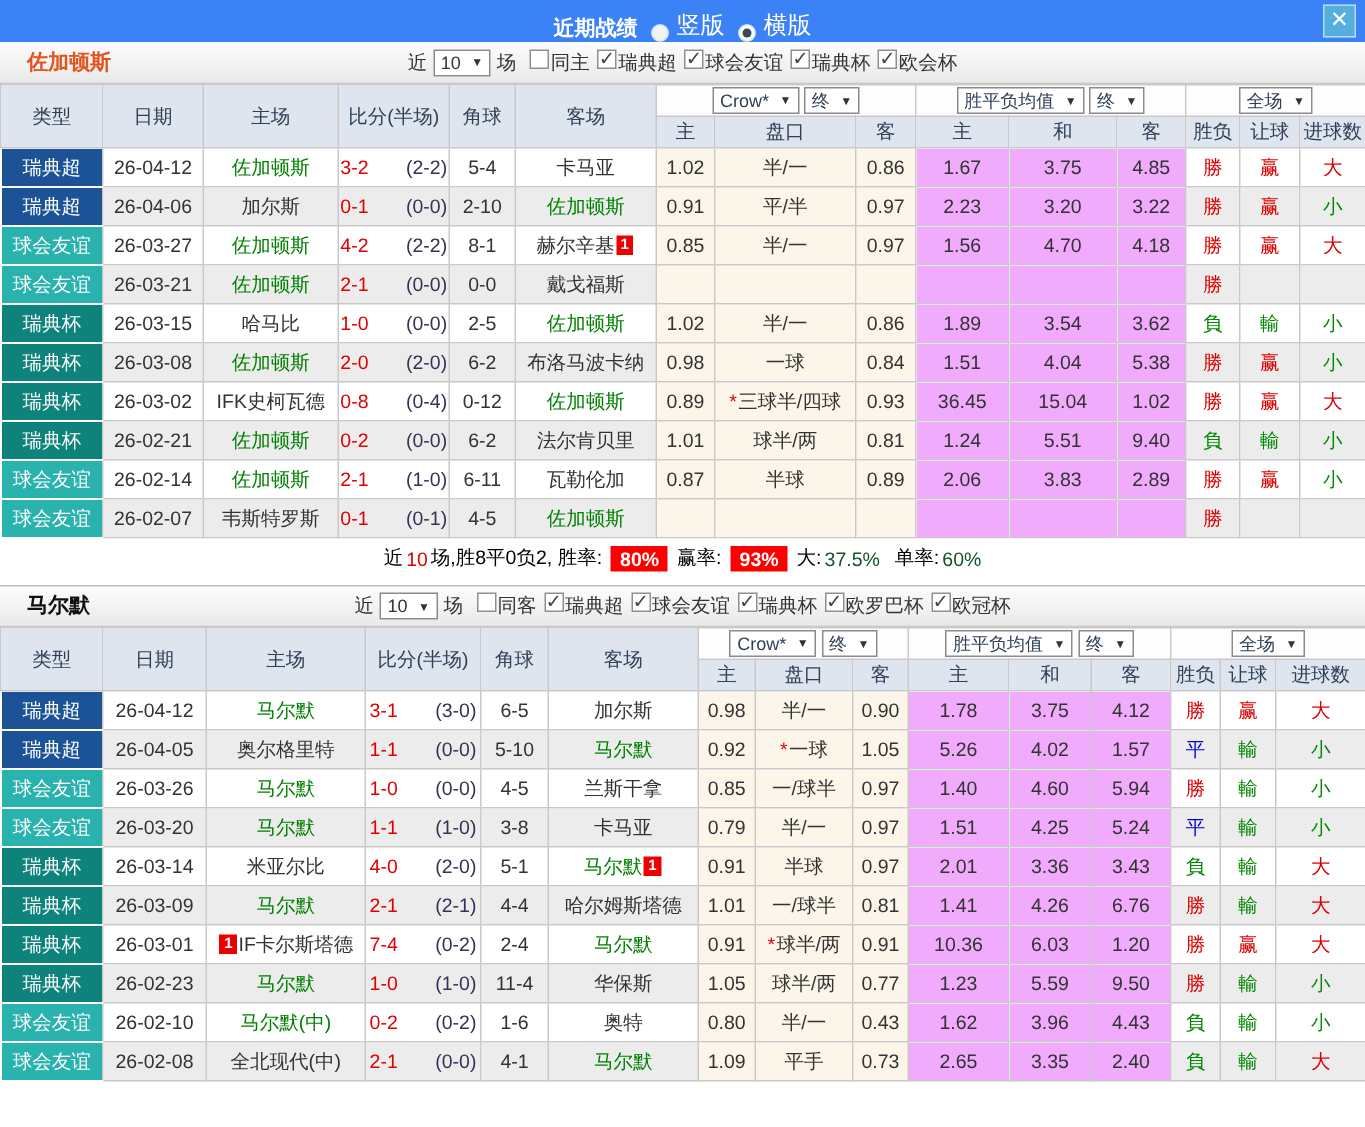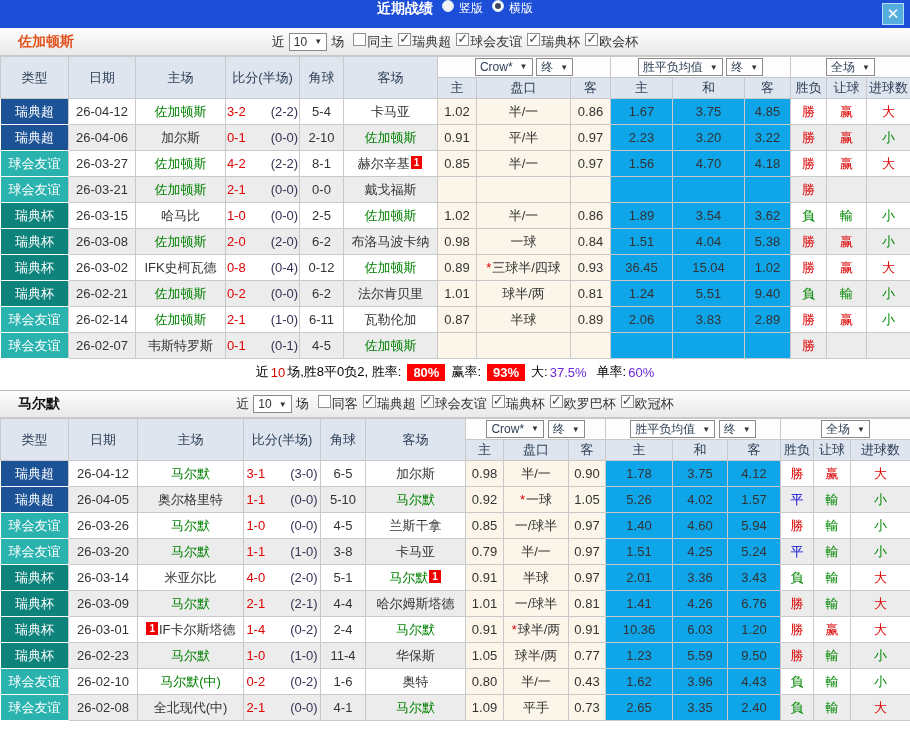--- a/index.html
+++ b/index.html
@@ -1,29 +1,29 @@
 <!DOCTYPE html>
 <html><head>
 <meta charset="utf-8">
 <style>
   * { box-sizing: border-box; }
   html,body { margin:0; padding:0; background:#fff; }
   body { width:910px; font-family:"Liberation Sans","DejaVu Sans",sans-serif; font-size:13px; color:#333; }
   .app { width:910px; height:751px; overflow:hidden; background:#fff; }
 
   
-  .titlebar { height:28px; background:#1d4ed8; position:relative;
-    display:flex; align-items:flex-start; justify-content:center; gap:5px; color:#fff; }
+  .titlebar { height:28px; background:#3b82f6; position:relative;
+    display:flex; align-items:flex-end; justify-content:center; gap:5px; color:#fff; }
   .titlebar .title { font-weight:bold; font-size:14px; }
   .radio { width:12px; height:12px; border-radius:50%; background:#f2f2f2; border:1px solid #cfe6f5;
     display:inline-block; position:relative; margin-left:4px; vertical-align:middle; cursor:pointer;}
   .radio.checked { background:#fff; }
   .radio.checked::after { content:""; position:absolute; left:2px; top:2px; width:6px; height:6px;
     border-radius:50%; background:#3a4a5a; }
-  .radio-label { font-size:12px; }
+  .radio-label { font-size:16px; }
   .close-btn { position:absolute; right:6px; top:3px; width:22px; height:22px; background:#56aede;
     border:1px solid #b3dcf5; color:#fff; font-weight:bold; font-size:15px; line-height:19px;
     text-align:center; cursor:pointer; }
 
   
   .section-bar { height:28px; background:linear-gradient(#fdfdfd,#e9e9e9); border-bottom:1px solid #c9c9c9;
     display:flex; align-items:center; position:relative; }
   .section-bar.second { border-top:1px solid #bbb; margin-top:5px; }
   .team-name { position:absolute; left:18px; font-weight:bold; font-size:14px; }
   .team-orange { color:#e2531d; }
@@ -41,39 +41,39 @@
   
   table { border-collapse:collapse; table-layout:fixed; width:910px; }
   th,td { border:1px solid #c9c9c9; text-align:center; padding:0; white-space:nowrap; overflow:hidden; }
   thead th { background:#dee5ef; color:#2f4057; font-weight:normal; font-size:13px; height:21px; }
   thead th.ddcell { background:#fdfdfd; }
   tbody td { height:26px; }
   tbody tr:nth-child(even) td.main { background:#ececec; }
   tbody tr:nth-child(odd)  td.main { background:#fff; }
   td.type { color:#fff; border:1px solid #fff; border-right:1px solid #c9c9c9; font-size:13px; }
   td.odds { background:#fcf6ea; }
-  td.mean { background:#0ea5e9; }
+  td.mean { background:#f0abfc; }
   .green { color:#008000; }
   .dark  { color:#333; }
   .score-full { color:#e10000; }
   .score-half { color:#333355;margin-left:25px; }
   .star { color:#e10000; margin-right:1px; }
   td.res { font-size:13px; }
   td.res.red   { color:#dd0000; }
   td.res.green { color:#008800; }
   td.res.blue  { color:#0000d0; }
   .badge { display:inline-block; background:#ee0000; color:#fff; font-size:10px; line-height:13px;
     padding:0 3px; margin:0 1px; vertical-align:2px; font-weight:bold; }
 
   
   .summary { height:26px; display:flex; align-items:center; justify-content:center; gap:2px;
     font-size:13px; color:#000; background:#fff; }
   .summary .red-num { color:#e10000; }
   .summary .chip { background:#f00; color:#fff; font-weight:bold; padding:1px 6px; margin:0 4px; }
-  .summary .blue { color:#6d28d9; }
+  .summary .blue { color:#14532d; }
   .summary .gap { width:6px; }
 </style>
 </head>
 <body>
 
 <div class="app">
 
   <div class="titlebar">
     <span class="title">近期战绩</span>
     <span class="radio"></span>
@@ -560,21 +560,21 @@
           <td class="mean">4.26</td>
           <td class="mean">6.76</td>
           <td class="main res red">勝</td>
           <td class="main res green">輸</td>
           <td class="main res red">大</td>
         </tr>
         <tr>
           <td class="type" style="background: rgb(14, 131, 123);">瑞典杯</td>
           <td class="main">26-03-01</td>
           <td class="main"><span class="badge">1</span><span class="dark">IF卡尔斯塔德</span></td>
-          <td class="main"><span class="score-full">1-4</span><span class="score-half">(0-2)</span></td>
+          <td class="main"><span class="score-full">7-4</span><span class="score-half">(0-2)</span></td>
           <td class="main">2-4</td>
           <td class="main"><span class="green">马尔默</span></td>
           <td class="odds">0.91</td>
           <td class="odds"><span class="star">*</span>球半/两</td>
           <td class="odds">0.91</td>
           <td class="mean">10.36</td>
           <td class="mean">6.03</td>
           <td class="mean">1.20</td>
           <td class="main res red">勝</td>
           <td class="main res red">赢</td>

